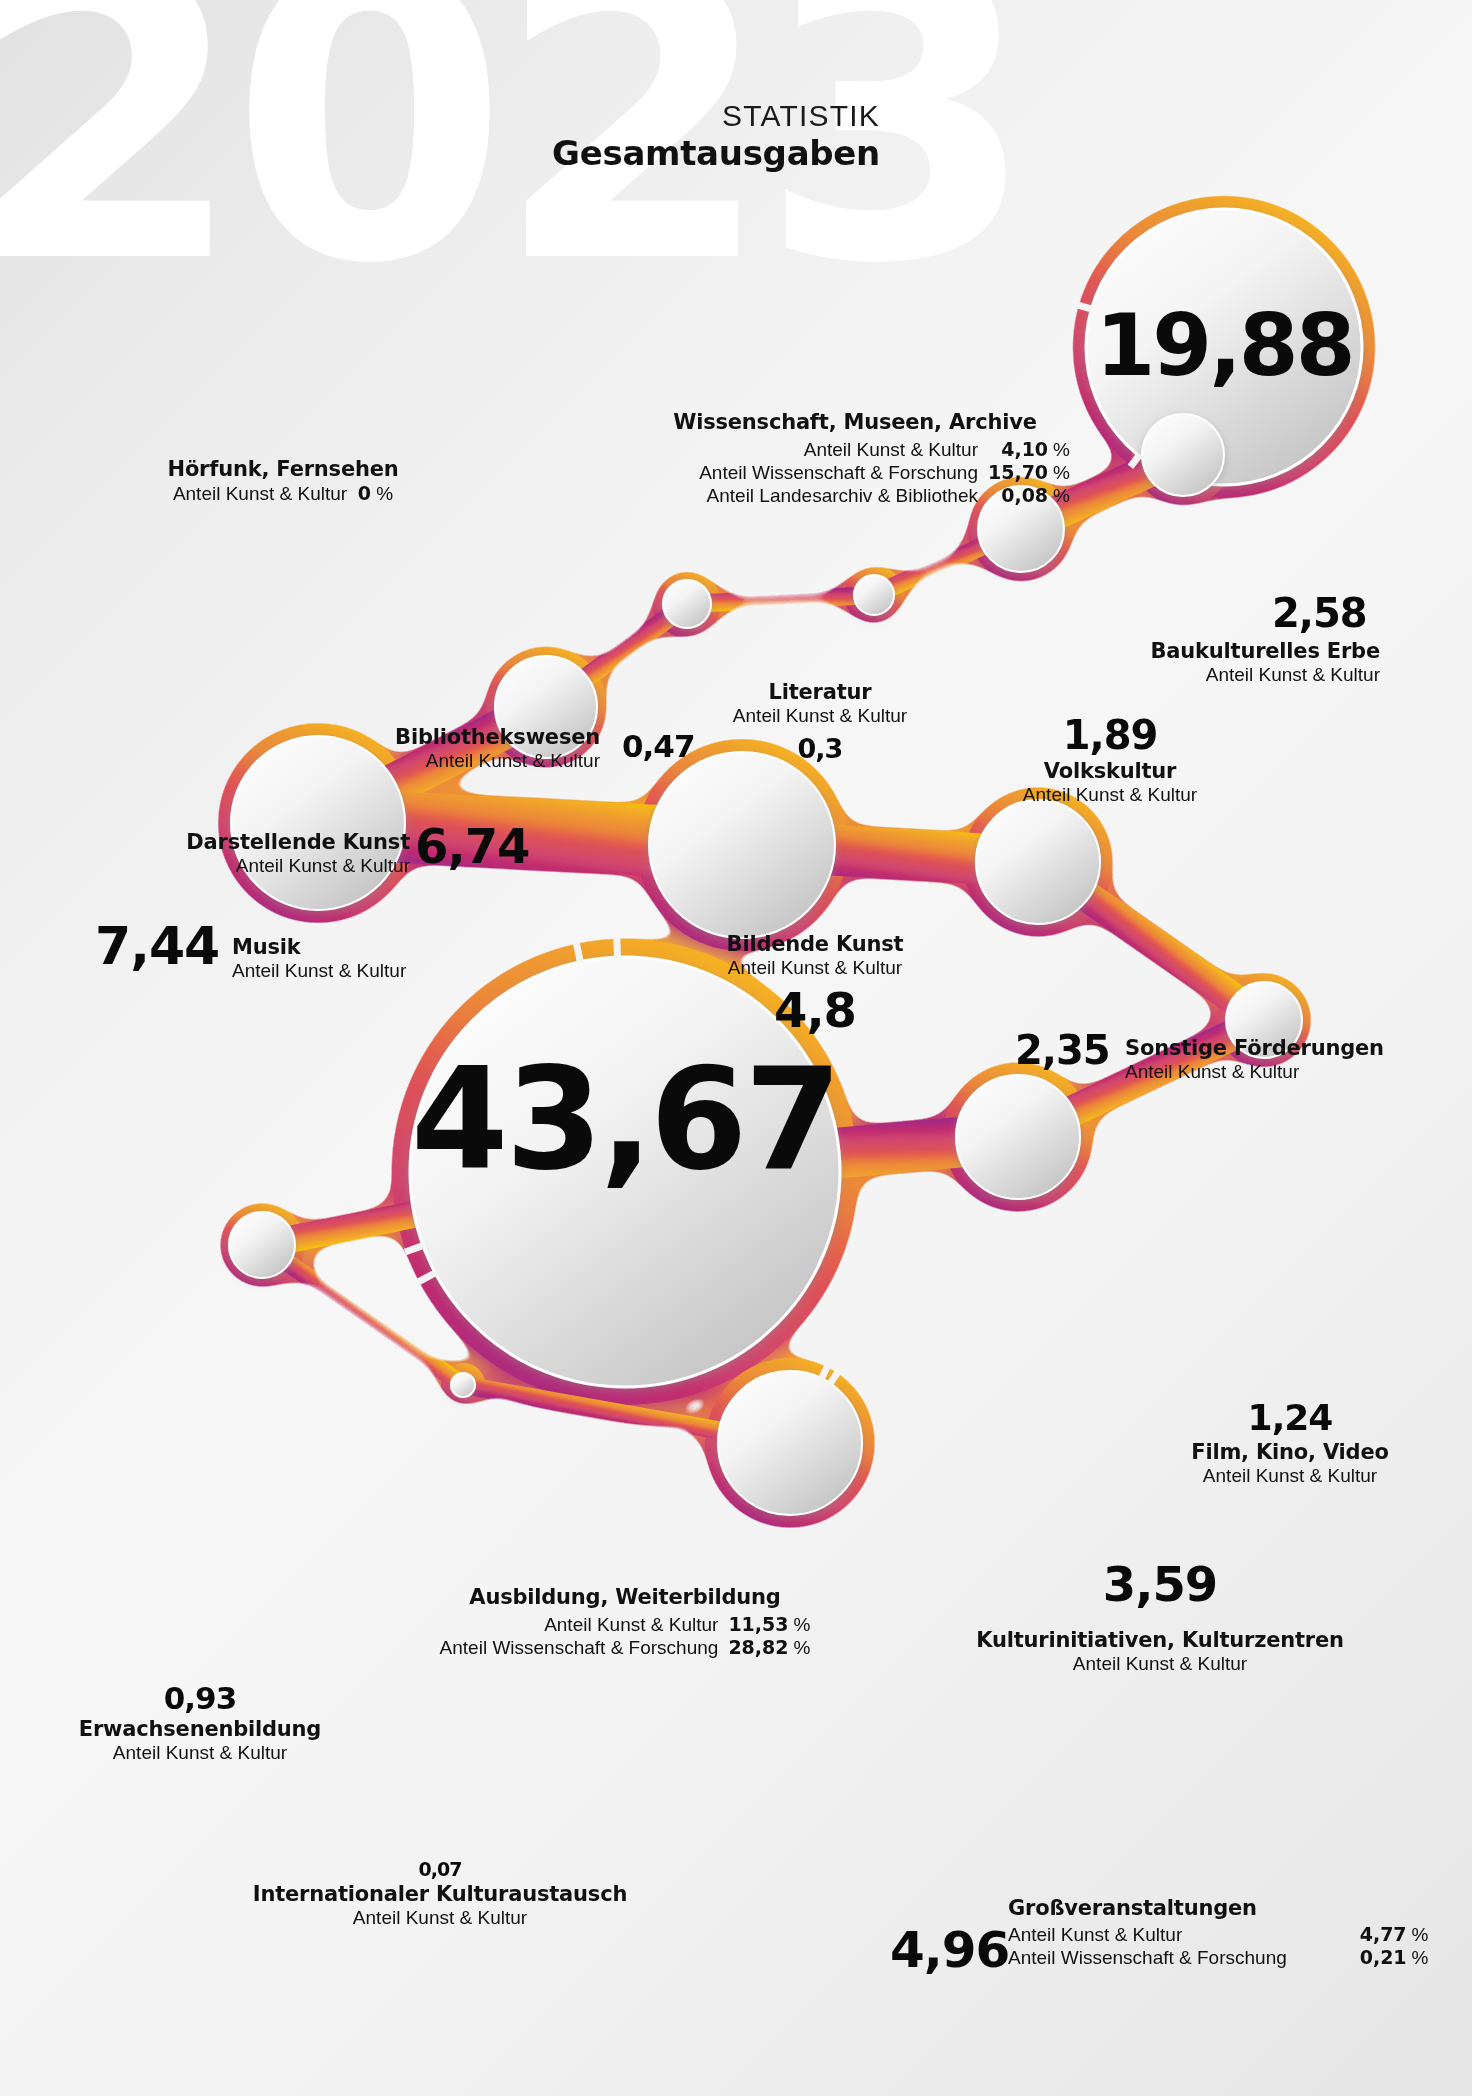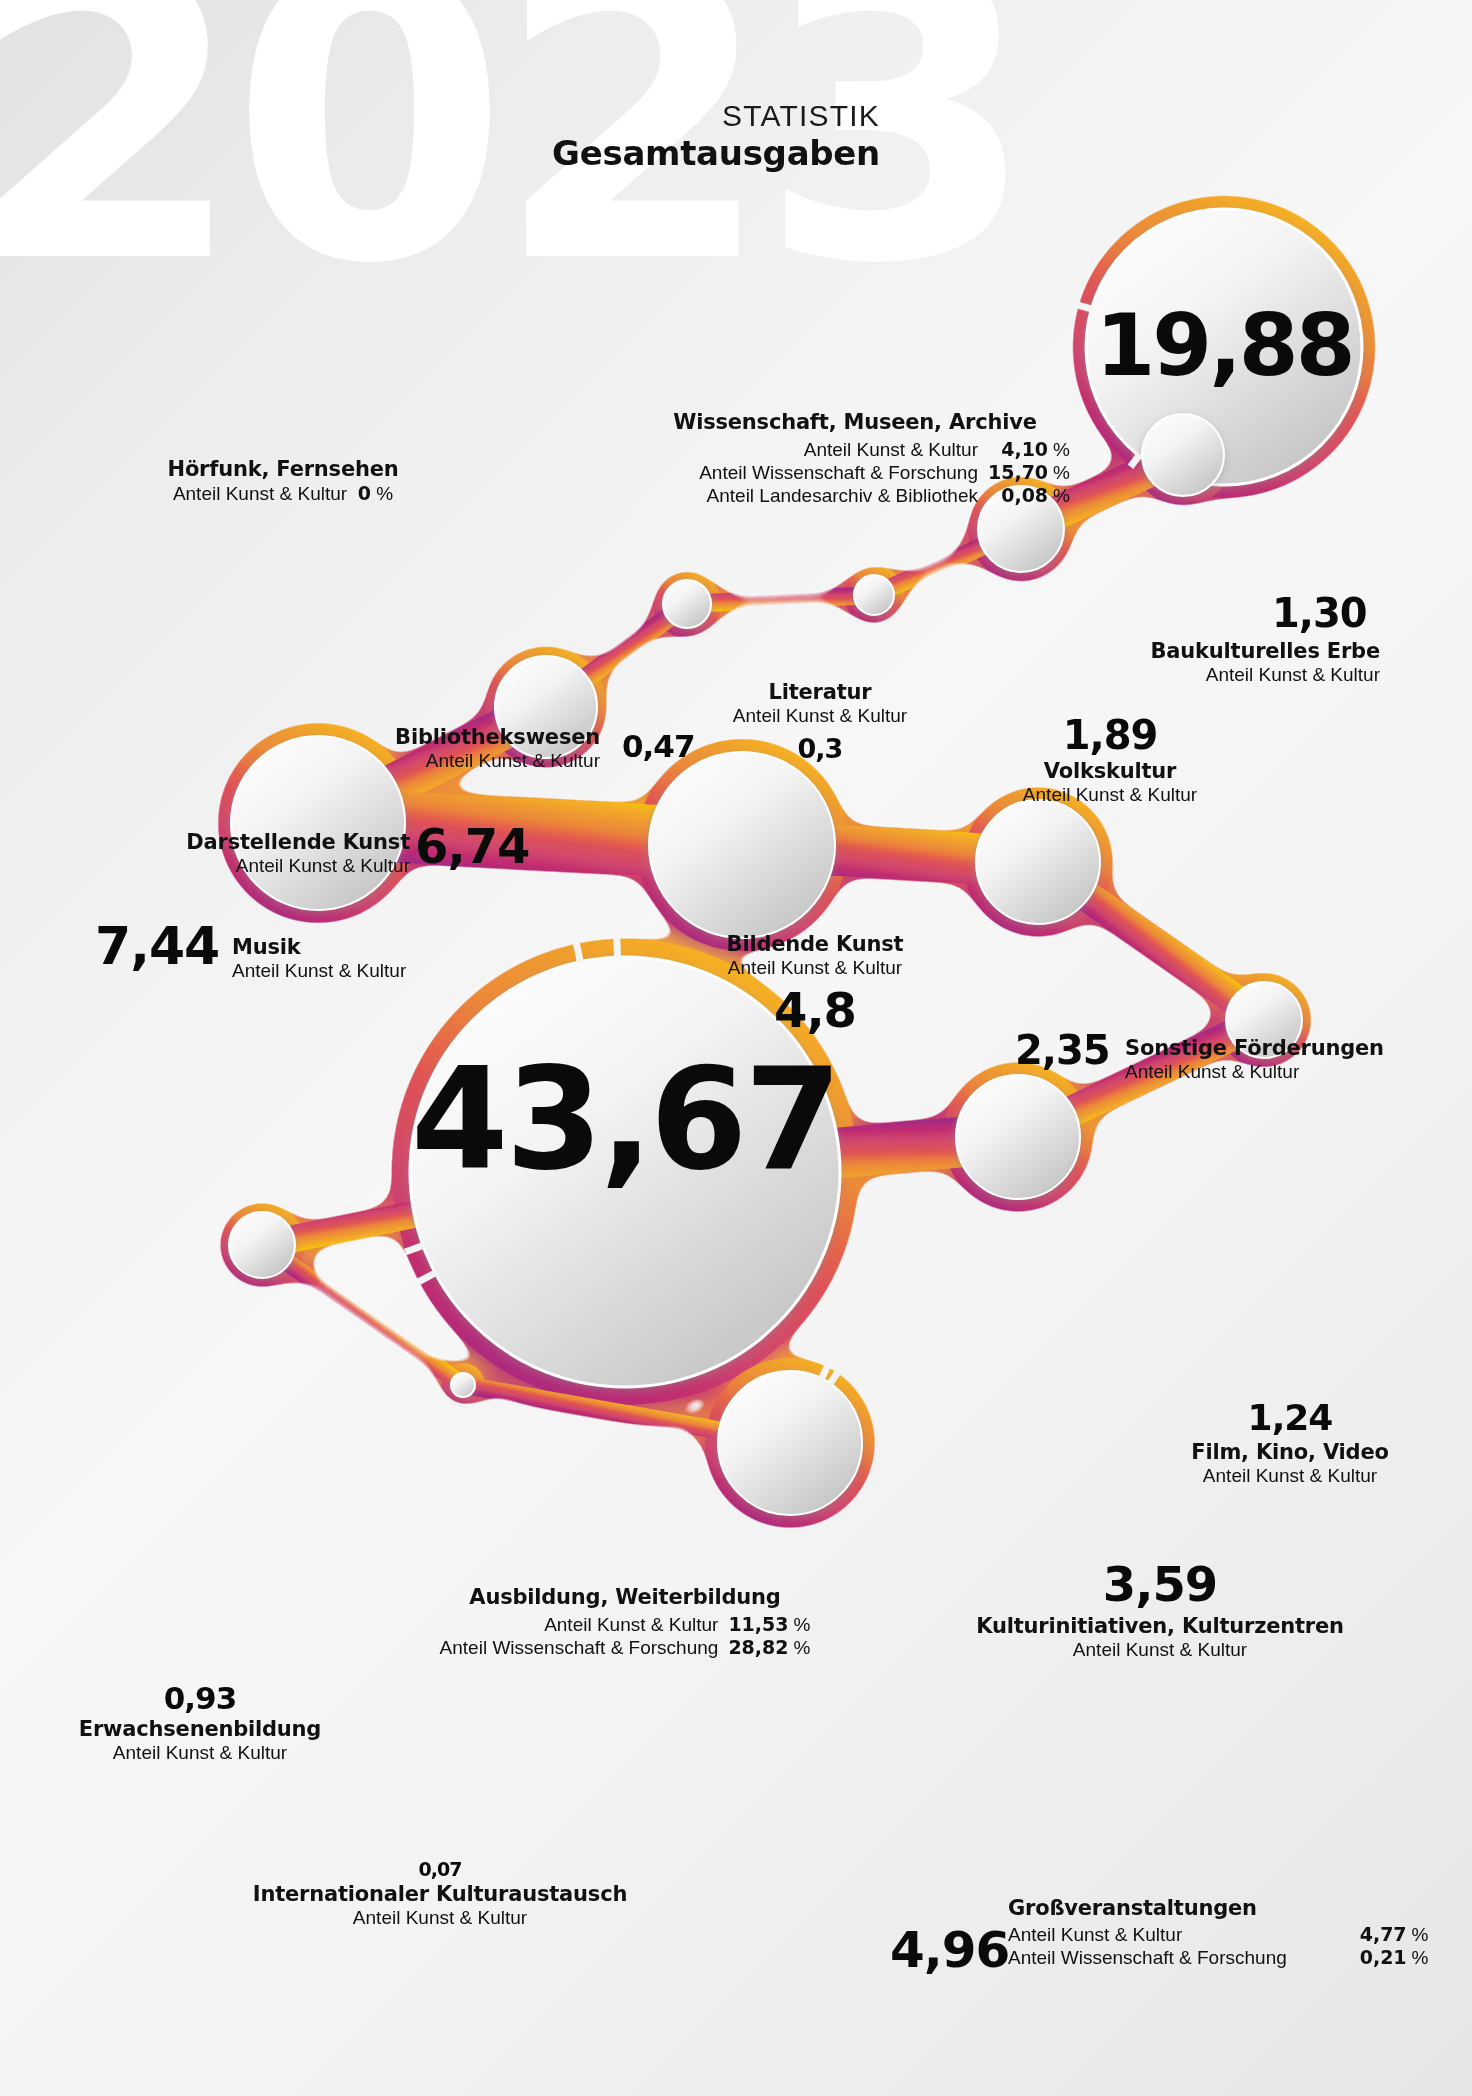--- a/index.html
+++ b/index.html
@@ -213,21 +213,21 @@
       </div>
       <div class="r">
         <span class="c1">Anteil Landesarchiv &amp; Bibliothek</span>
         <span class="c2">0,08</span>
         <span class="c3">%</span>
       </div>
     </div>
   </div>
 
   <div class="lbl rt" style="left:1040px;top:593px;width:340px;">
-    <div class="num" style="font-size:40px;text-align:left;margin-left:232px;">1,30</div>
+    <div class="num" style="font-size:40px;text-align:left;margin-left:232px;">2,58</div>
     <div class="t" style="margin-top:6px;">Baukulturelles Erbe</div>
     <div class="s">Anteil Kunst &amp; Kultur</div>
   </div>
 
   <div class="lbl ctr" style="left:975px;top:715px;width:270px;">
     <div class="num" style="font-size:40px;margin-bottom:4px;">1,89</div>
     <div class="t">Volkskultur</div>
     <div class="s">Anteil Kunst &amp; Kultur</div>
   </div>
 
@@ -275,21 +275,21 @@
     <div class="s">Anteil Kunst &amp; Kultur</div>
   </div>
 
   <div class="lbl ctr" style="left:1145px;top:1400px;width:290px;">
     <div class="num" style="font-size:36px;margin-bottom:4px;">1,24</div>
     <div class="t">Film, Kino, Video</div>
     <div class="s">Anteil Kunst &amp; Kultur</div>
   </div>
 
   <div class="lbl ctr" style="left:960px;top:1560px;width:400px;">
-    <div class="num" style="font-size:48px;margin-bottom:6px;">3,59</div>
+    <div class="num" style="font-size:48px;margin-bottom:20px;">3,59</div>
     <div class="t">Kulturinitiativen, Kulturzentren</div>
     <div class="s">Anteil Kunst &amp; Kultur</div>
   </div>
 
   <div class="lbl ctr" style="left:425px;top:1585px;width:400px;">
     <div class="t">Ausbildung, Weiterbildung</div>
     <div class="rowtab" style="margin:3px auto 0;">
       <div class="r">
         <span class="c1">Anteil Kunst &amp; Kultur</span>
         <span class="c2">11,53</span>

